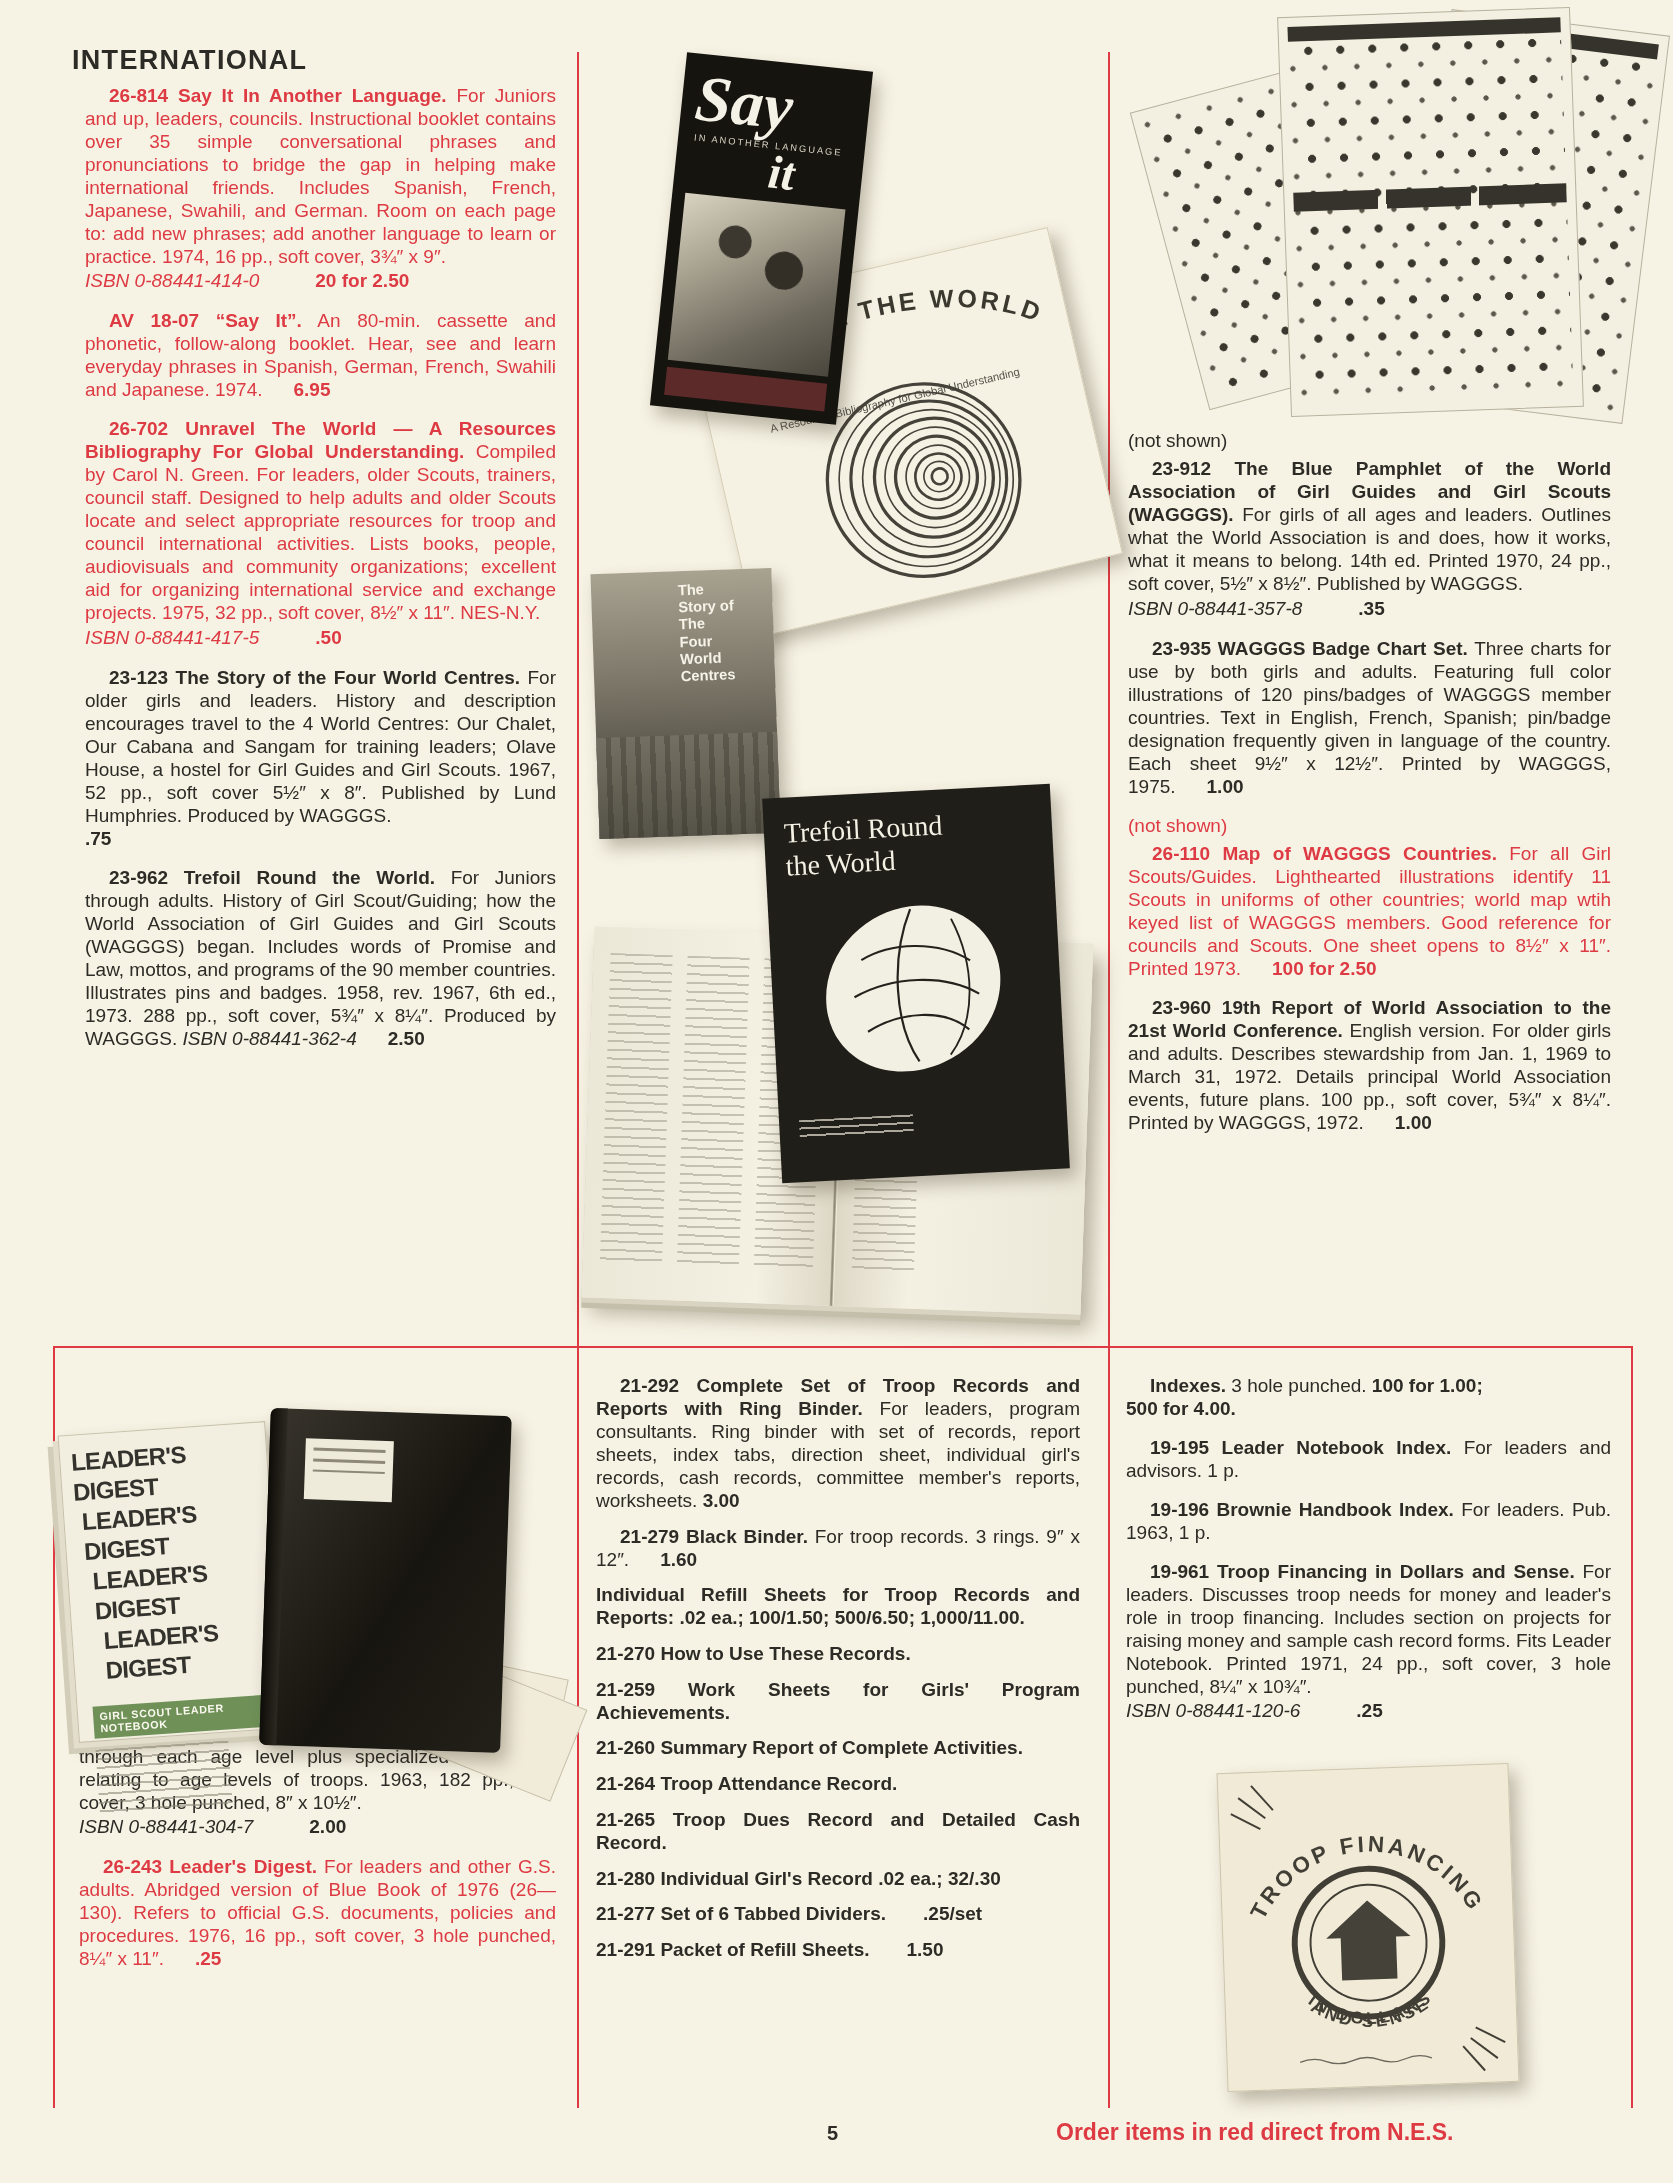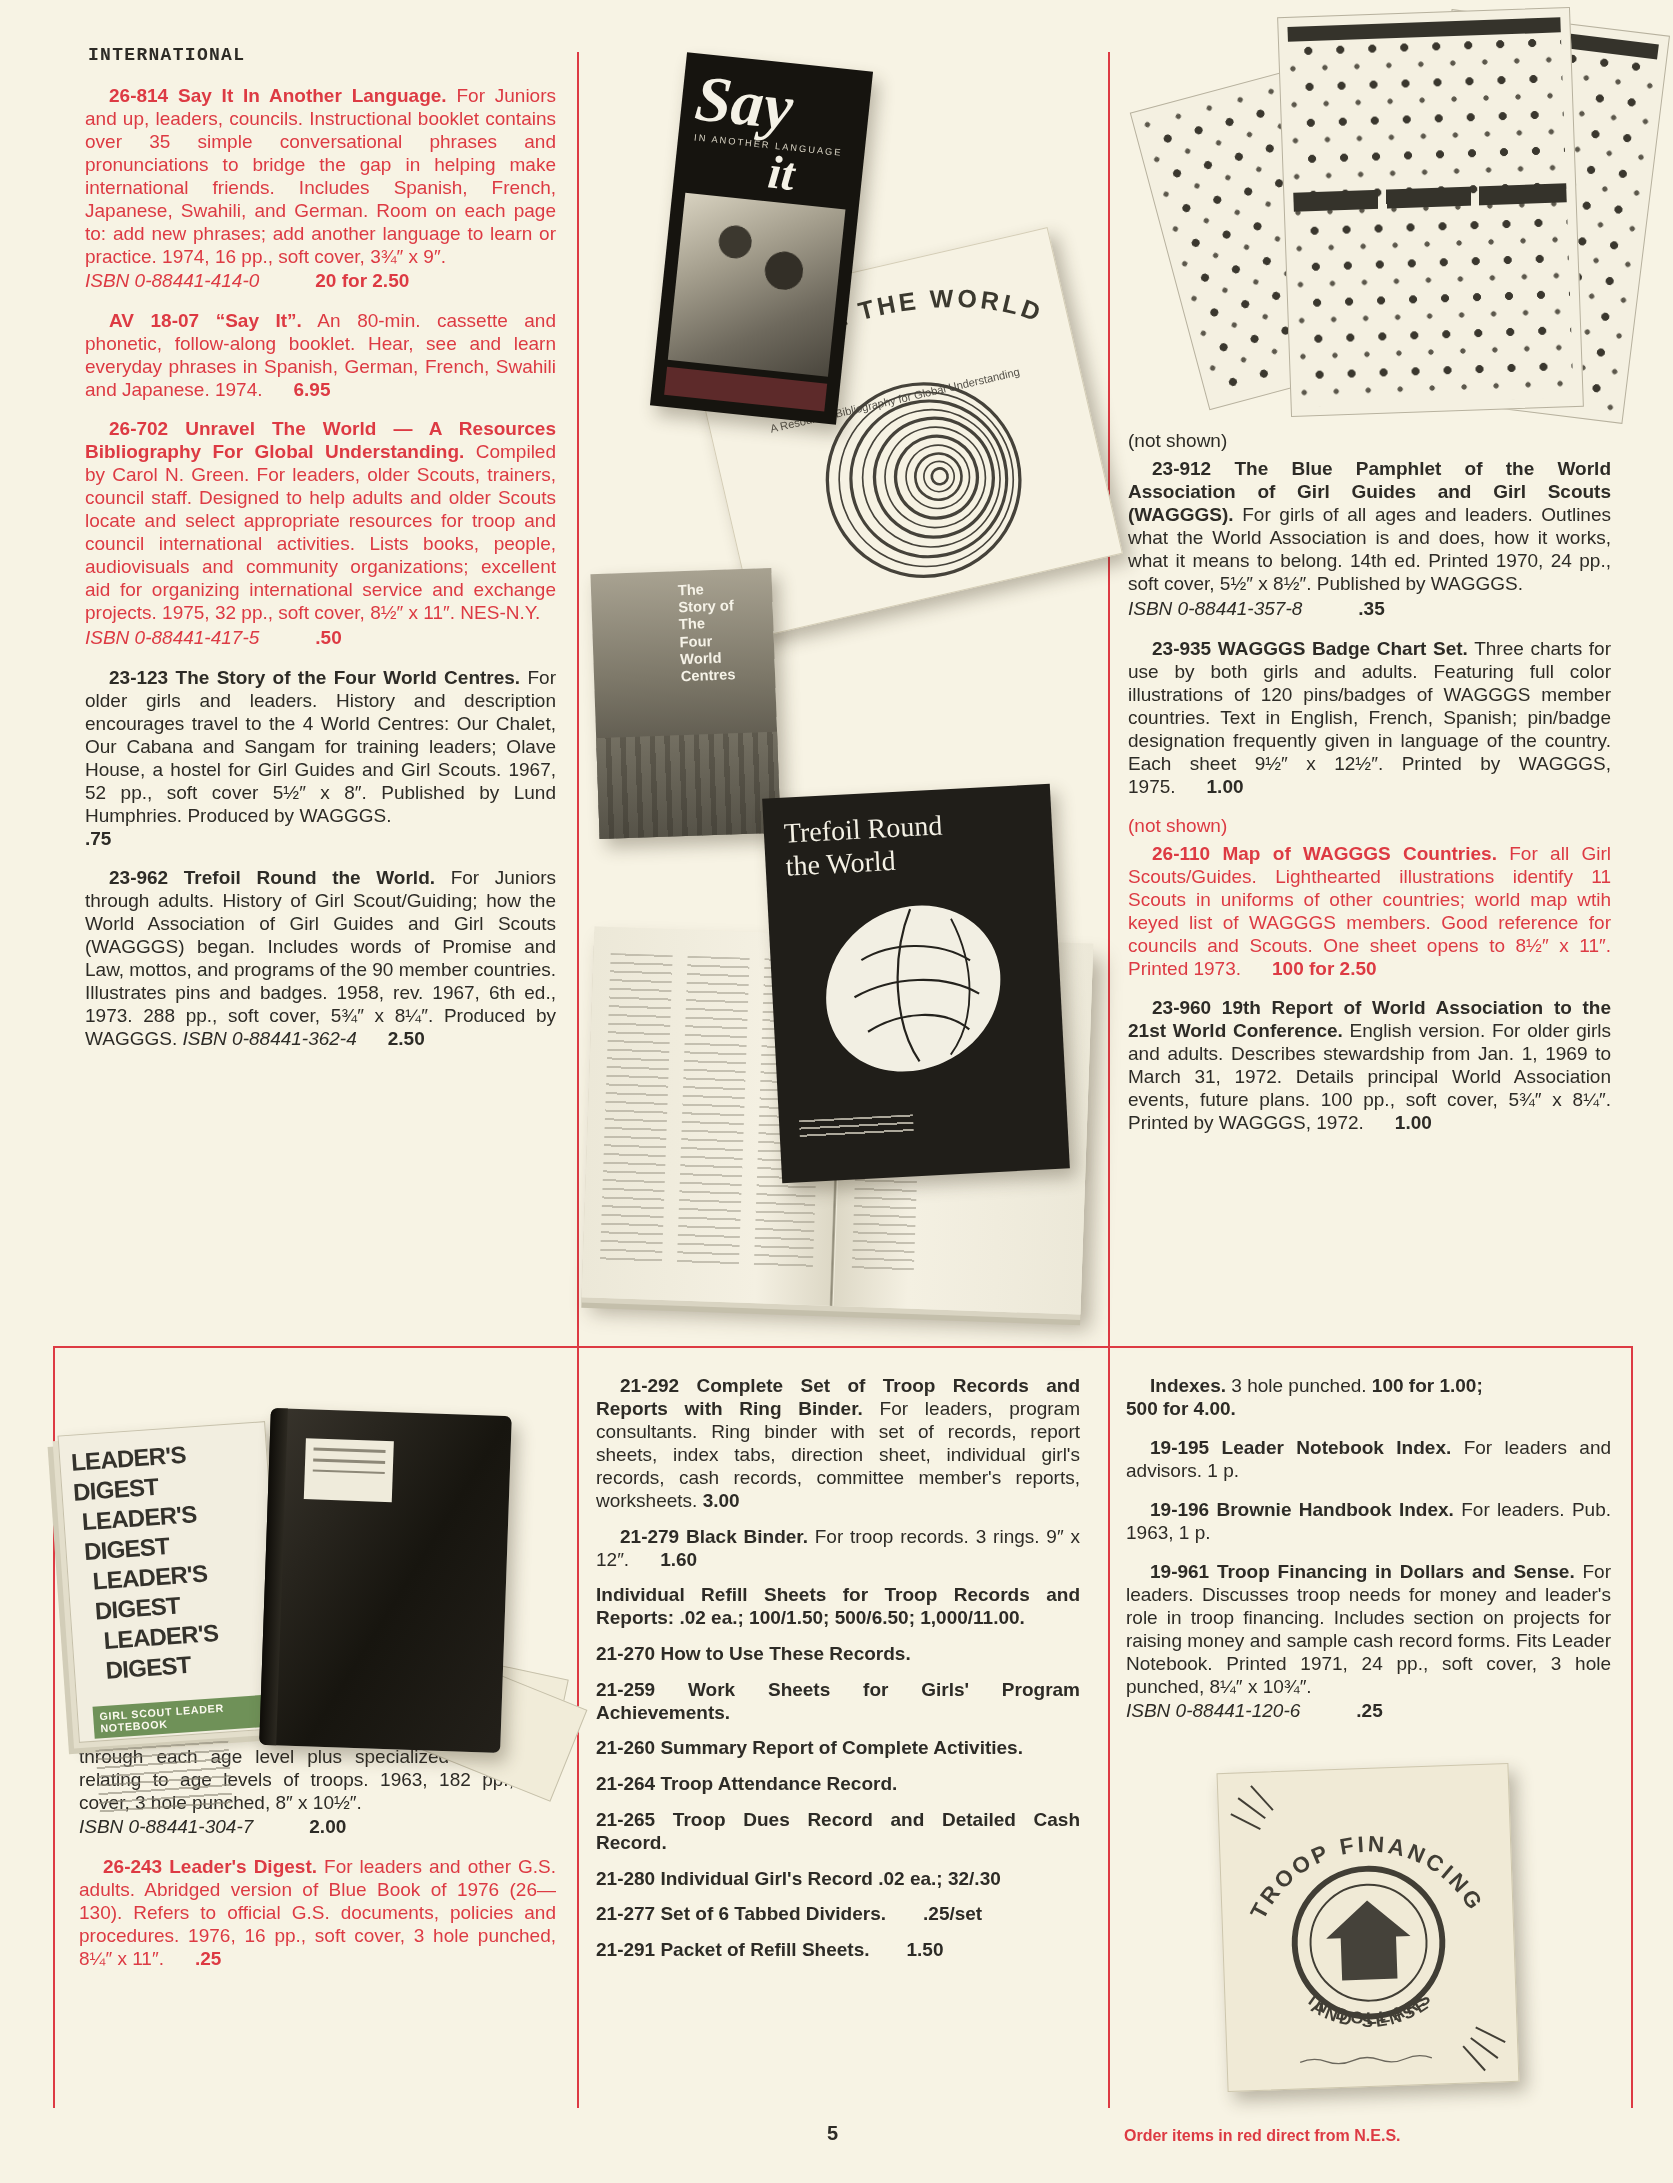--- a/index.html
+++ b/index.html
@@ -14,21 +14,21 @@
   .vrule { position:absolute; width:2px; background:var(--red,#dd3a43); }
   #vr1 { left:577px; top:52px;  height:1294px; }
   #vr2 { left:1108px; top:52px; height:1294px; }
   #vr3 { left:577px;  top:1346px; height:762px; }
   #vr4 { left:1108px; top:1346px; height:762px; }
   #vr-left  { left:53px;   top:1346px; height:762px; }
   #vr-right { left:1631px; top:1346px; height:762px; }
   .hrule { position:absolute; left:53px; top:1346px; width:1580px; height:2px; background:var(--red,#dd3a43); }
 
   
-  #intl-header { position:absolute; left:88px; top:45px; font-size:18px; font-weight:700; letter-spacing:1.3px;font-family:Liberation Mono, monospace; }
+  #intl-header { position:absolute; left:72px; top:45px; font-size:27px; font-weight:700; letter-spacing:1.3px; }
   .col { position:absolute; }
   #col-intl-left  { left:85px;  top:84px;  width:471px; }
   #col-intl-right { left:1128px; top:421px;  width:483px; }
   #col-lb-left    { left:79px;  top:1362px; width:477px; }
   #col-lb-mid     { left:596px;  top:1374px; width:484px; }
   #col-lb-right   { left:1126px; top:1374px; width:485px; }
 
   .item { margin-bottom:16px; }
   .body { font-size:19px; line-height:23px; text-align:justify; }
   .lead { font-weight:700;margin-left:24px; }
@@ -41,21 +41,21 @@
   .gap-price { font-weight:700; margin-left:37px; }
   .right-price { padding-right:9.3px; font-weight:700; }
   .note { margin-bottom:5.3px;margin-top:8px; }
   .bold-item { font-weight:700; }
   #col-lb-mid .item { margin-bottom:12.7px; }
 
   #lb-heading { font-size:61px; font-weight:400; color:var(--red,#dd3a43); letter-spacing:0.7px; line-height:64px; margin-bottom:2.7px; }
   .lb-spacer { height:337px; }
 
   #page-number { position:absolute; left:827px; top:2122px; font-size:20px; font-weight:700; }
-  #order-note  { position:absolute; left:1124px; top:2119px; font-size:16px; font-weight:700; color:var(--red,#dd3a43);margin-top:8px; }
+  #order-note  { position:absolute; left:1056px; top:2119px; font-size:23px; font-weight:700; color:var(--red,#dd3a43); }
 
   
   .cover { position:absolute; box-shadow:6.7px 9.3px 17.3px rgba(60,50,30,.32); }
 
   
   #cover-sayit { left:668px; top:61px; width:187px; height:355px; background:#16140f;
     transform:rotate(6deg); z-index:2; padding:12px 13.3px; display:flex; flex-direction:column; }
   .sayit-big { font-family:"Liberation Serif", serif; font-style:italic; font-weight:700; font-size:65px; line-height:64px; color:#f4f1e6; }
   .sayit-sub { font-size:9.3px; letter-spacing:2px; color:#d9d4c4; margin:2.7px 0 0 2.7px; }
   .sayit-it  { font-family:"Liberation Serif", serif; font-style:italic; font-weight:700; font-size:47px; line-height:43px; color:#f4f1e6; margin-left:80px; }

